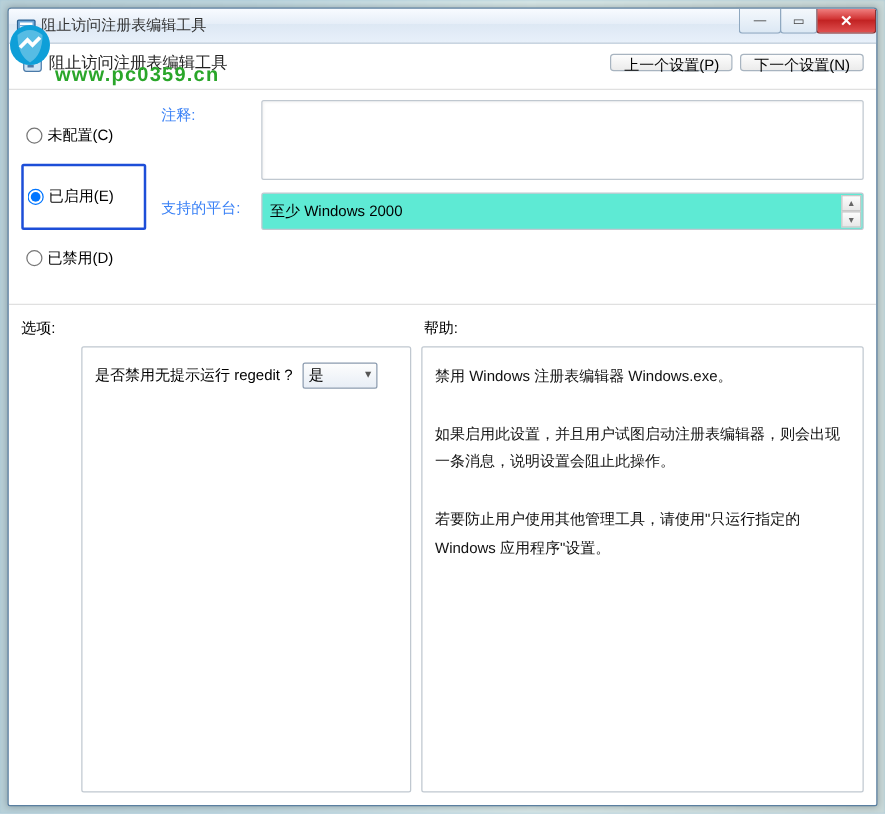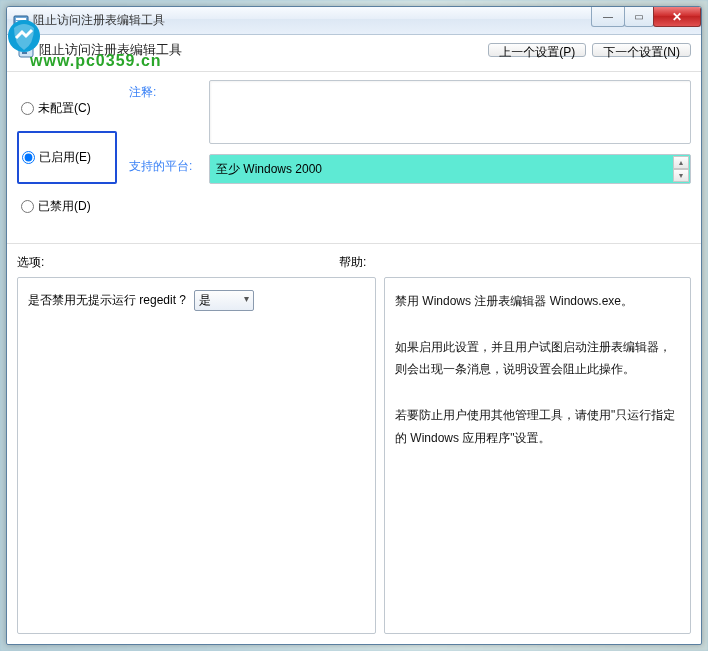--- a/index.html
+++ b/index.html
@@ -36,21 +36,21 @@
     display:inline-block;
     vertical-align:middle;
     margin-left:-4px;
     letter-spacing:1px;
   }
   .wm-text2 {
     font-size: 16px;
     font-weight: bold;
     color: #2aa62a;
     margin-top: -2px;
-    margin-left: 24px;
+    margin-left: 38px;
     letter-spacing:1px;
   }
   .window {
     position: absolute;
     left: 6px; top: 6px;
     width: 696px; height: 639px;
     background: #fff;
     border: 1px solid #5a7fa0;
     border-radius: 3px 3px 2px 2px;
     box-shadow: 0 0 6px rgba(0,0,0,.25);
@@ -204,21 +204,21 @@
     gap:8px;
     min-height:0;
   }
   .panel {
     border:1px solid #c0c8d0;
     border-radius:2px;
     background:#fff;
     padding:12px 10px;
     overflow:auto;
   }
-  .options-panel {width:359px;}
+  .options-panel {width:264px;margin-left:48px;}
   .help-panel {flex:1;line-height:1.9;color:#111;}
   .opt-row {
     display:flex;align-items:center;gap:8px;
     font-size:12px;
   }
   .drop {
     height:21px;width:60px;
     border:1px solid #8a9aae;
     background:linear-gradient(#fdfdfd,#e8eef6);
     display:flex;align-items:center;

